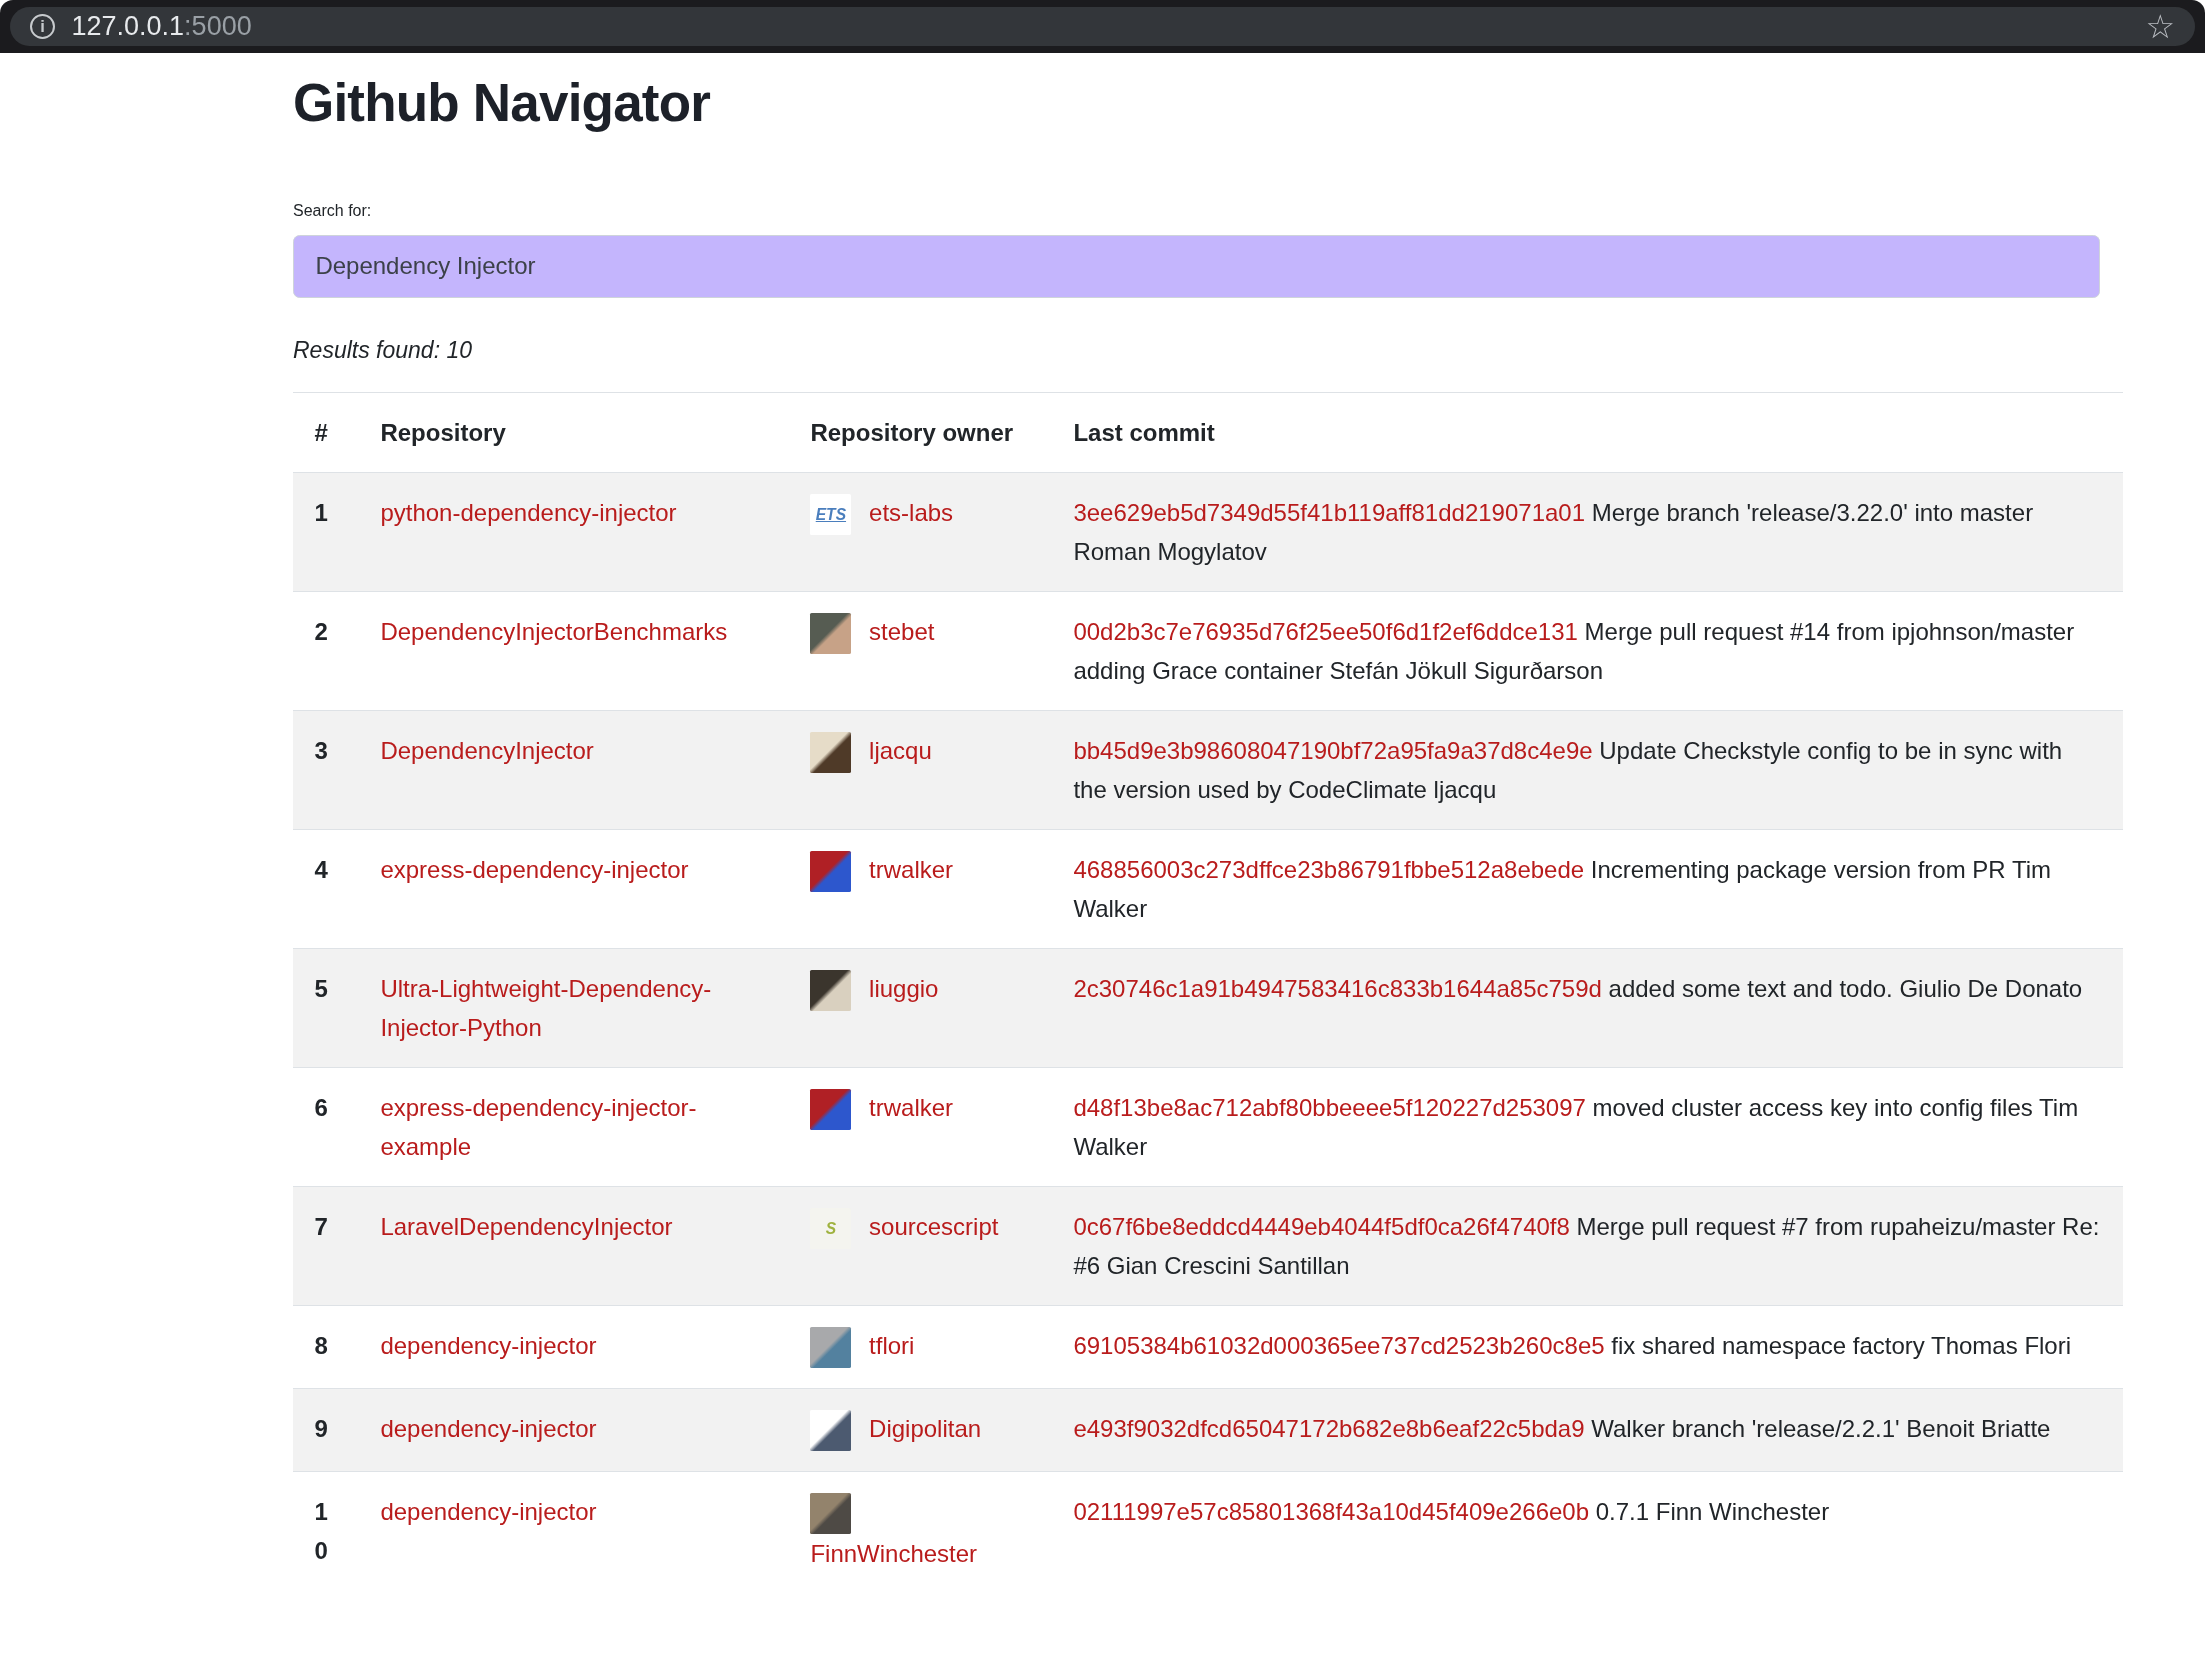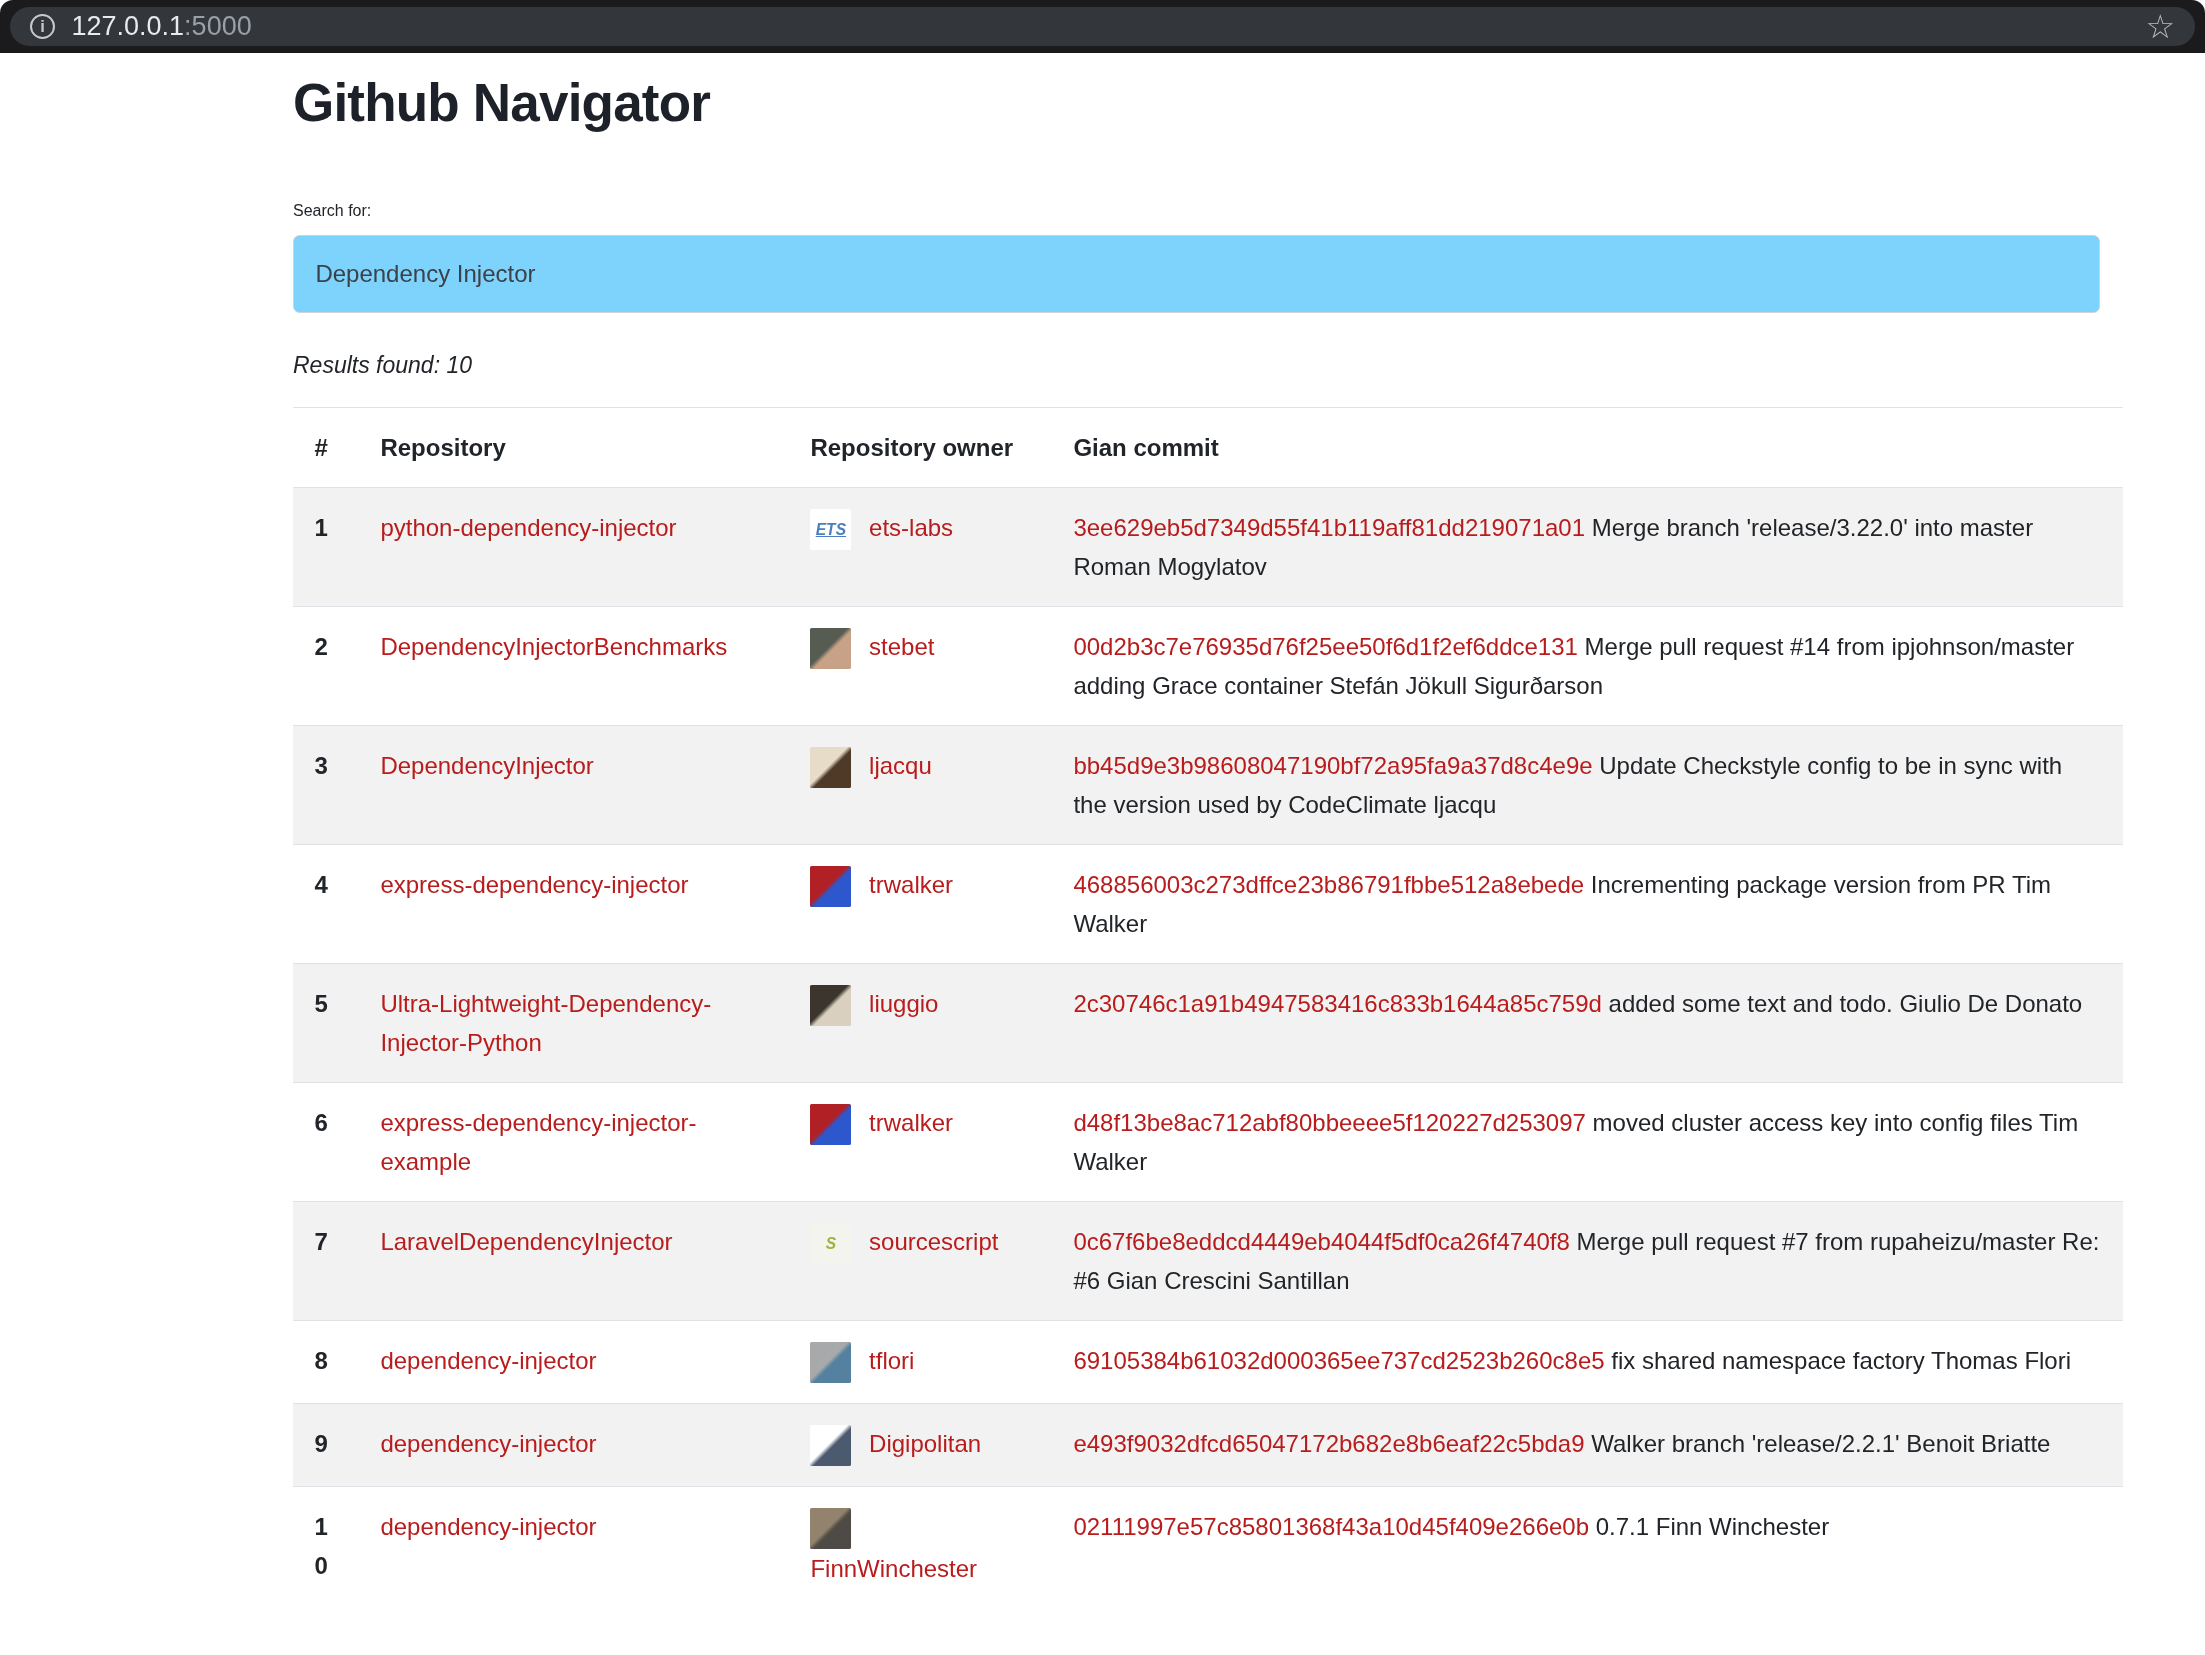--- a/index.html
+++ b/index.html
@@ -57,26 +57,26 @@
   .search-col { flex: 1; margin-right: 23px; }
   .limit-col  { width: 290px; flex: 0 0 auto; }
 
   .field-label {
     display: block;
     font-size: 16px;
     margin-bottom: 15px;
     color: #212529;
   }
   .text-input {
-    width: 100%; height: 78px;
+    width: 100%; height: 63px;
     border: 1.6px solid #ced4da; border-radius: 6.6px;
     padding: 0 21.4px;
     font-size: 24px; color: #3c4149;
     font-family: "Liberation Sans", sans-serif;
-    background: #7dd3fc;
+    background: #c4b5fd;
     outline: none;
   }
   .select-wrap { position: relative; width: 100%; }
   .limit-select {
     width: 100%; height: 63px;
     border: 1.6px solid #ced4da; border-radius: 6.6px;
     padding: 0 49px 0 21.4px;
     font-size: 25.5px; color: #3c4149;
     font-family: "Liberation Sans", sans-serif;
     background: #ffffff;
@@ -156,21 +156,21 @@
       <col style="width:66px">
         <col style="width:430px">
         <col style="width:263px">
         <col>
     </colgroup>
     <thead>
       <tr>
         <th>#</th>
         <th>Repository</th>
         <th>Repository owner</th>
-        <th>Gian commit</th>
+        <th>Last commit</th>
       </tr>
     </thead>
     <tbody>
         <tr>
     <td class="num">1</td>
     <td><a>python-dependency-injector</a></td>
     <td>
       <span class="avatar avatar-logo" style="background: rgb(255, 255, 255); color: rgb(74, 126, 189); text-decoration: underline;">ETS</span>
       <a>ets-labs</a>
     </td>

